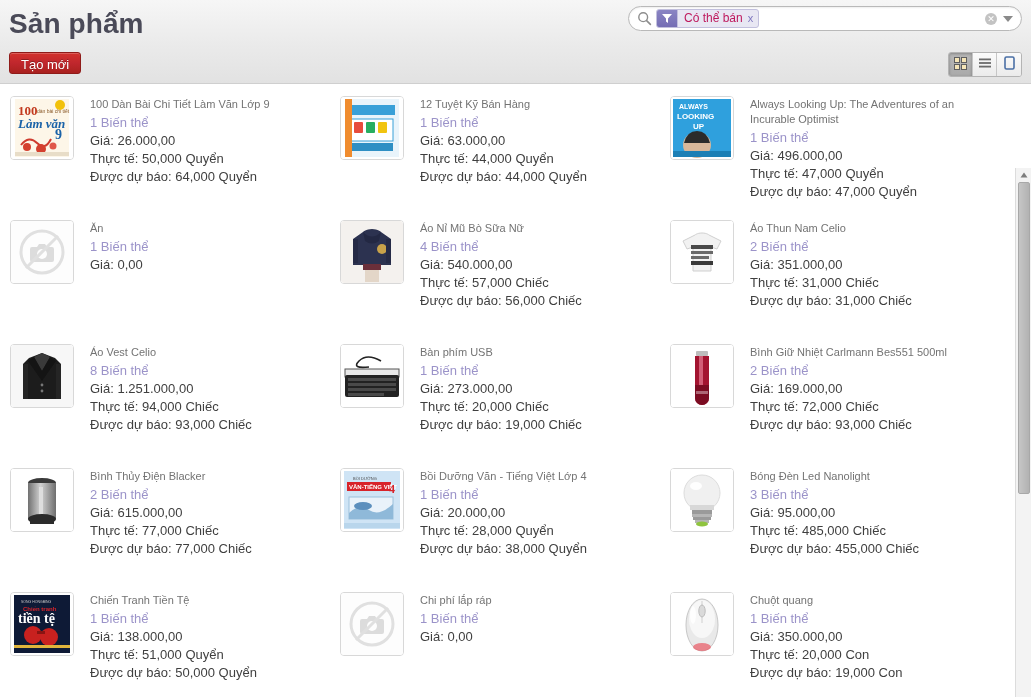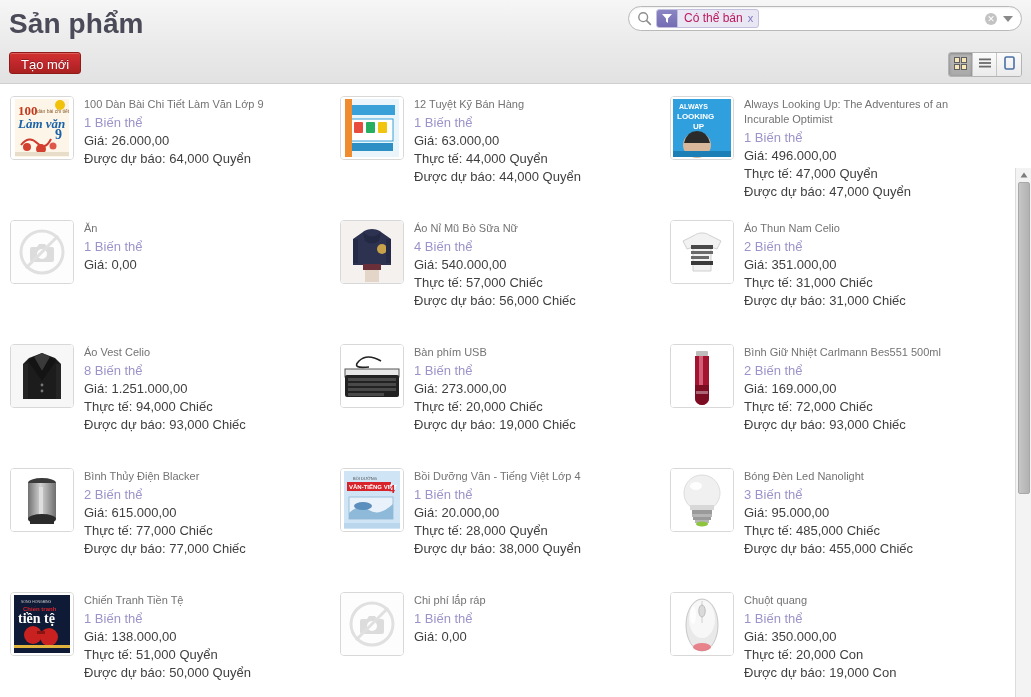--- a/index.html
+++ b/index.html
@@ -160,21 +160,21 @@
     height: 124px;
     padding: 8px 6px 0 10px;
     display: flex;
     align-items: flex-start;
   }
   .cell.wide { width: 356px; }
 
   .thumb {
     width: 64px; height: 64px;
     flex: 0 0 auto;
-    margin-right: 10px;
+    margin-right: 16px;
     border: 1px solid #d8d8d8;
     border-radius: 4px;
     background: #ffffff;
     overflow: hidden;
     display: flex; align-items: center; justify-content: flex-start;
   }
   .thumb svg, .thumb canvas { display: block; }
   .thumb.empty { background: #fdfdfd; }
 
   .info { flex: 1 1 auto; min-width: 0; padding-top: 1px; }
@@ -297,20 +297,21 @@
             <circle cx="16" cy="50" r="4" fill="#d4402f"></circle>
             <circle cx="30" cy="52" r="5" fill="#d4402f"></circle>
             <circle cx="42" cy="49" r="3.5" fill="#e0574a"></circle>
             <rect x="4" y="55" width="54" height="4" fill="#e8ddc8"></rect>
           </svg>
         </div>
         <div class="info">
           <div class="prod-title">100 Dàn Bài Chi Tiết Làm Văn Lớp 9</div>
           <div class="prod-variants">1 Biến thể</div>
           <div class="prod-line">Giá: 26.000,00</div>
+          <div class="prod-line">Thực tế: 50,000 Quyển</div>
           <div class="prod-line">Được dự báo: 64,000 Quyển</div>
         </div>
       </div>
       <div class="cell">
         <div class="thumb">
           <svg width="62" height="62" viewBox="0 0 62 62">
             <rect width="62" height="62" fill="#ffffff"></rect>
             <rect x="4" y="2" width="54" height="58" fill="#e9f4fb"></rect>
             <rect x="8" y="8" width="46" height="10" fill="#39a0d8"></rect>
             <rect x="10" y="22" width="42" height="22" fill="#ffffff" stroke="#39a0d8"></rect>

